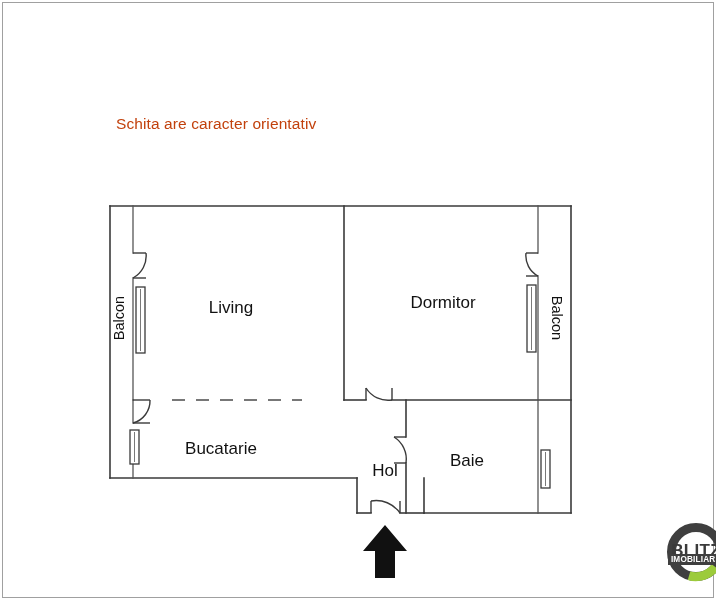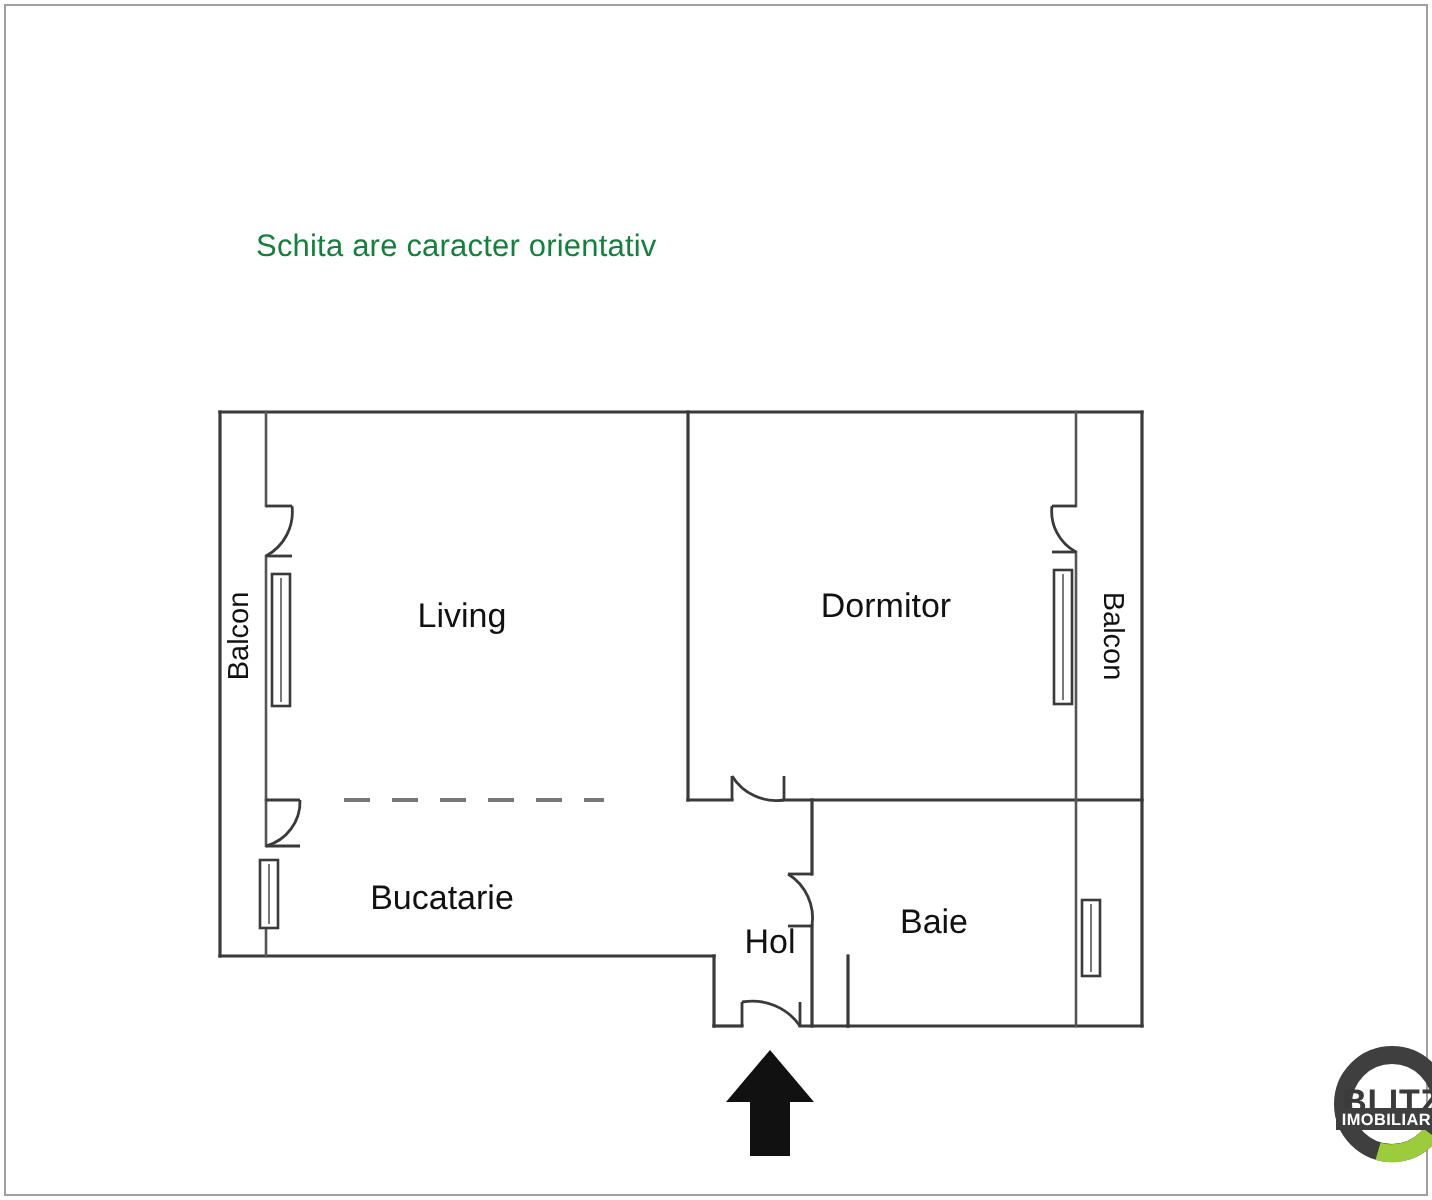--- a/index.html
+++ b/index.html
@@ -27,24 +27,23 @@
     height: 596px;
     border: 1px solid #a0a0a0;
     box-sizing: border-box;
     pointer-events: none;
   }
   #caption {
     position: absolute;
     left: 116px;
     top: 115px;
     font-size: 15.5px;
-    color: #15803d;
+    color: #c2410c;
     letter-spacing: 0.1px;
     white-space: nowrap;
-    margin-left: 12px;
   }
   #plan-svg {
     position: absolute;
     left: 0;
     top: 0;
   }
   .room-label {
     font-family: "Liberation Sans", sans-serif;
     font-size: 17px;
     fill: #111111;

